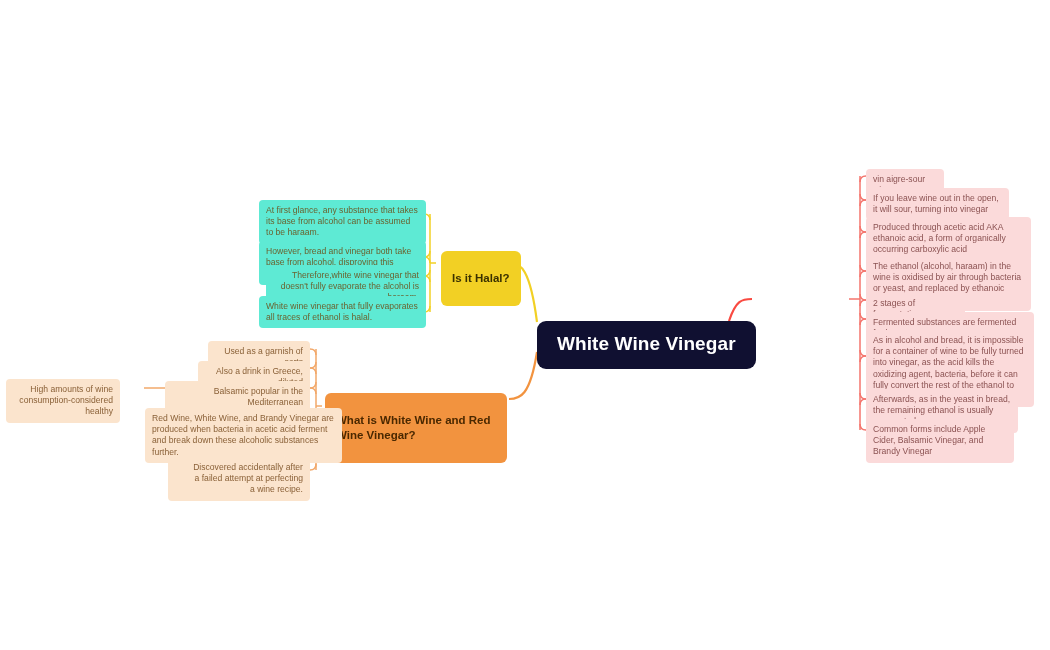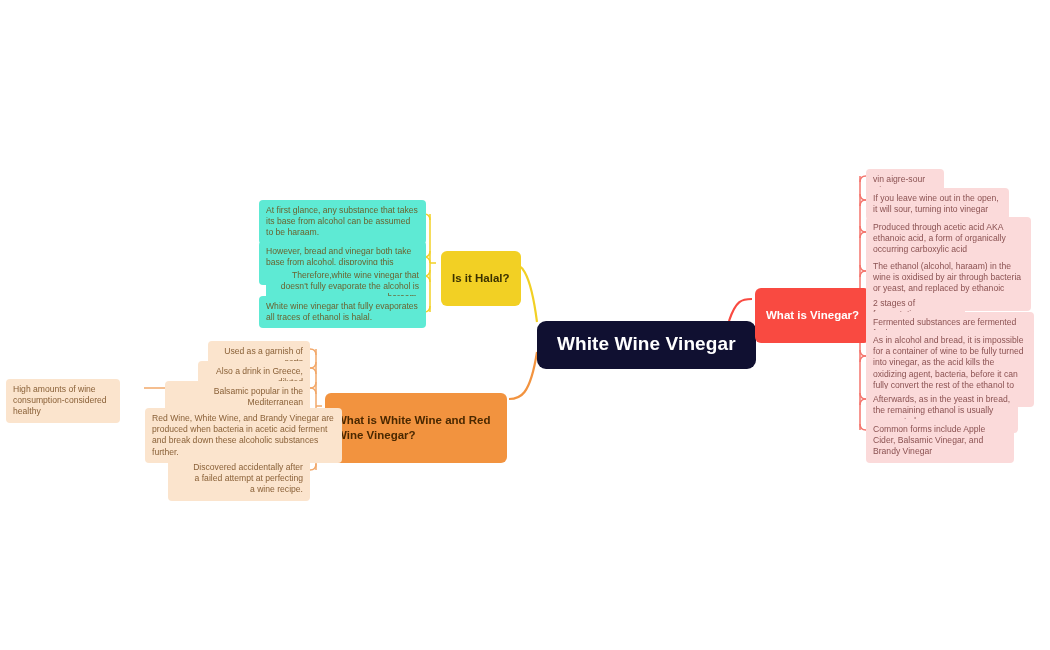--- a/index.html
+++ b/index.html
@@ -121,35 +121,34 @@
 
   <div class="node root" style="left:537px; top:321px;">White Wine Vinegar</div>
 
   <div class="node branch-head head-yellow" style="left:441px; top:251px;">Is it Halal?</div>
 
   <div class="node leaf leaf-yellow" style="left:259px; top:200px; width:167px;">At first glance, any substance that takes its base from alcohol can be assumed to be haraam.</div>
   <div class="node leaf leaf-yellow" style="left:259px; top:241px; width:167px;">However, bread and vinegar both take base from alcohol, disproving this theory.</div>
   <div class="node leaf leaf-yellow ta-right" style="left:266px; top:265px; width:160px;">Therefore,white wine vinegar that doesn't fully evaporate the alcohol is haraam.</div>
   <div class="node leaf leaf-yellow" style="left:259px; top:296px; width:167px;">White wine vinegar that fully evaporates all traces of ethanol is halal.</div>
 
-  <div class="node branch-head head-red" style="left:755px; top:288px;">What is Vinegar?</div>
 
   <div class="node leaf leaf-pink" style="left:866px; top:169px; width:78px;">vin aigre-sour wine</div>
   <div class="node leaf leaf-pink" style="left:866px; top:188px; width:143px;">If you leave wine out in the open, it will sour, turning into vinegar</div>
   <div class="node leaf leaf-pink" style="left:866px; top:217px; width:165px;">Produced through acetic acid AKA ethanoic acid, a form of organically occurring carboxylic acid</div>
   <div class="node leaf leaf-pink" style="left:866px; top:256px; width:165px;">The ethanol (alcohol, haraam) in the wine is oxidised by air through bacteria or yeast, and replaced by ethanoic acid.</div>
   <div class="node leaf leaf-pink" style="left:866px; top:293px; width:99px;">2 stages of fermentation</div>
   <div class="node leaf leaf-pink" style="left:866px; top:312px; width:168px;">Fermented substances are fermented further</div>
   <div class="node leaf leaf-pink" style="left:866px; top:330px; width:168px;">As in alcohol and bread, it is impossible for a container of wine to be fully turned into vinegar, as the acid kills the oxidizing agent, bacteria, before it can fully convert the rest of the ethanol to acid.</div>
   <div class="node leaf leaf-pink" style="left:866px; top:389px; width:152px;">Afterwards, as in the yeast in bread, the remaining ethanol is usually evaporated</div>
   <div class="node leaf leaf-pink" style="left:866px; top:419px; width:148px;">Common forms include Apple Cider, Balsamic Vinegar, and Brandy Vinegar</div>
 
   <div class="node branch-head head-orange" style="left:325px; top:393px; width:182px;">What is White Wine and Red Wine Vinegar?</div>
 
   <div class="node leaf leaf-orange ta-right" style="left:208px; top:341px; width:102px;">Used as a garnish of sorts</div>
   <div class="node leaf leaf-orange ta-right" style="left:198px; top:361px; width:112px;">Also a drink in Greece, diluted</div>
   <div class="node leaf leaf-orange ta-right" style="left:165px; top:381px; width:145px;">Balsamic popular in the Mediterranean</div>
   <div class="node leaf leaf-orange" style="left:145px; top:408px; width:197px;">Red Wine, White Wine, and Brandy Vinegar are produced when bacteria in acetic acid ferment and break down these alcoholic substances further.</div>
   <div class="node leaf leaf-orange ta-right" style="left:168px; top:457px; width:142px;padding-left:20px;">Discovered accidentally after a failed attempt at perfecting a wine recipe.</div>
 
-  <div class="node leaf leaf-orange" style="left:6px; top:379px; width:114px;">High amounts of wine consumption-considered healthy</div>
+  <div class="node leaf leaf-orange" style="left:6px; top:379px; width:114px;text-align:right;">High amounts of wine consumption-considered healthy</div>
 
 </div>
 
 </body></html>

